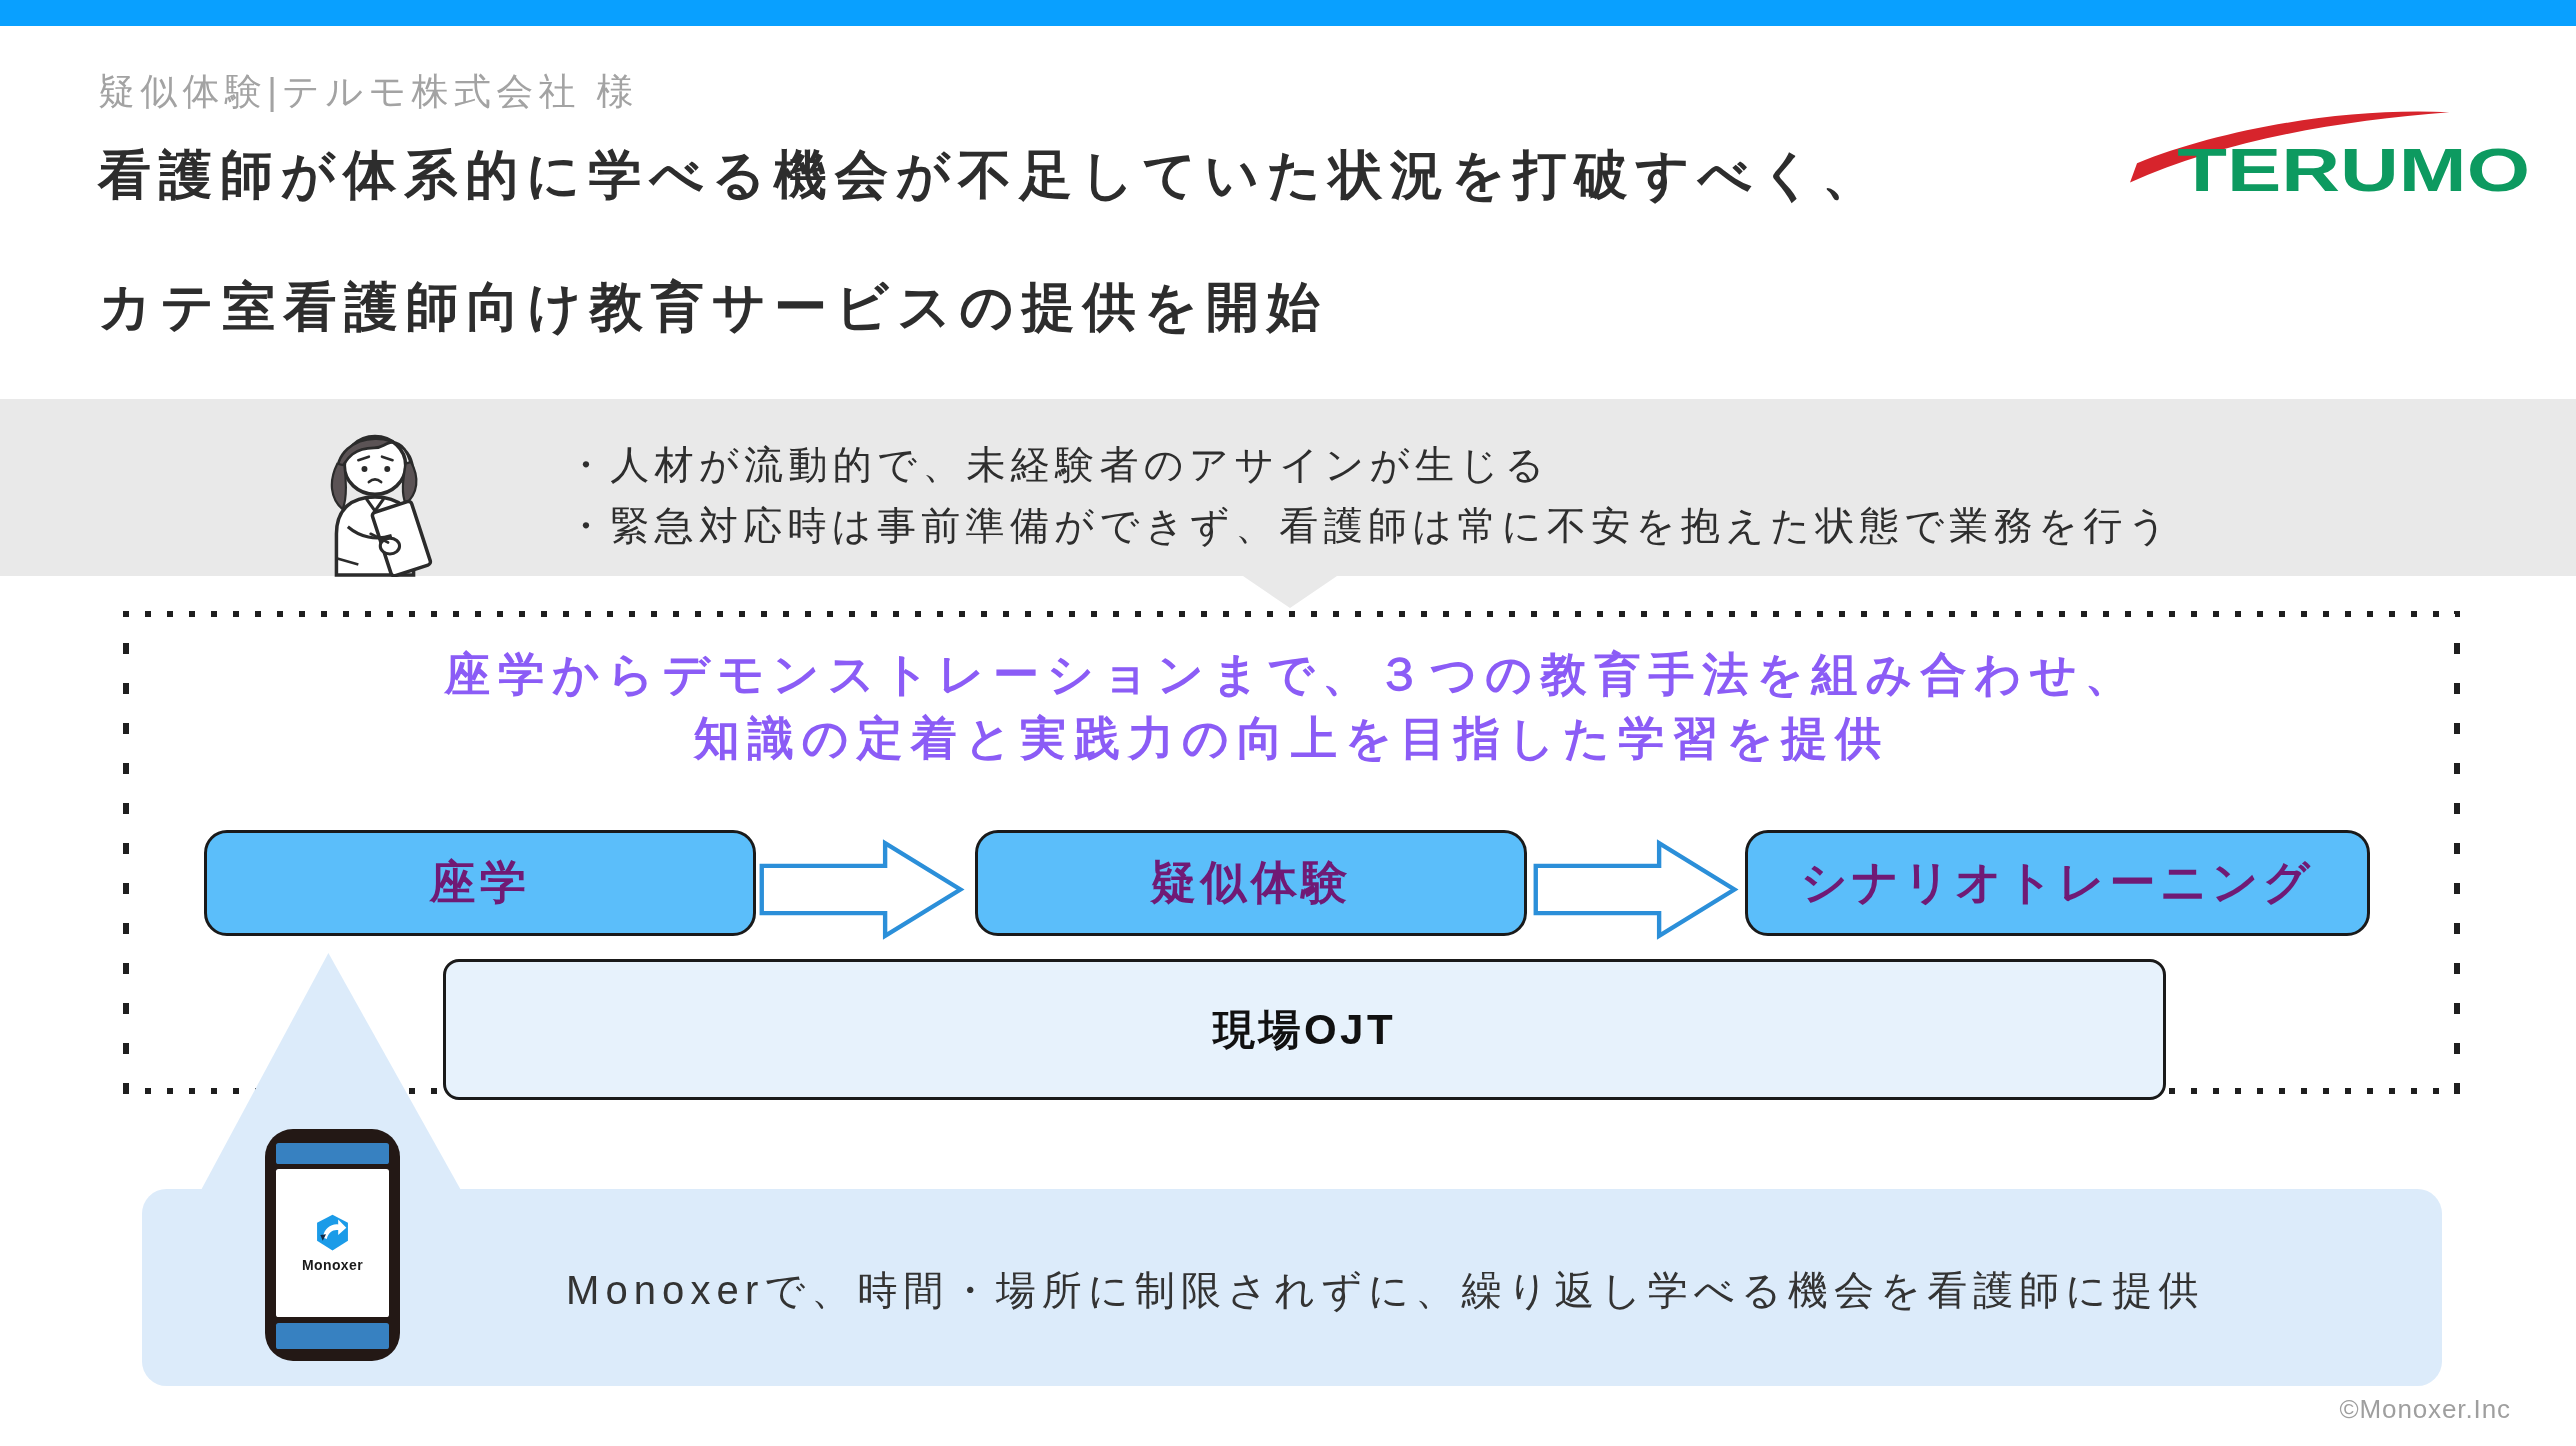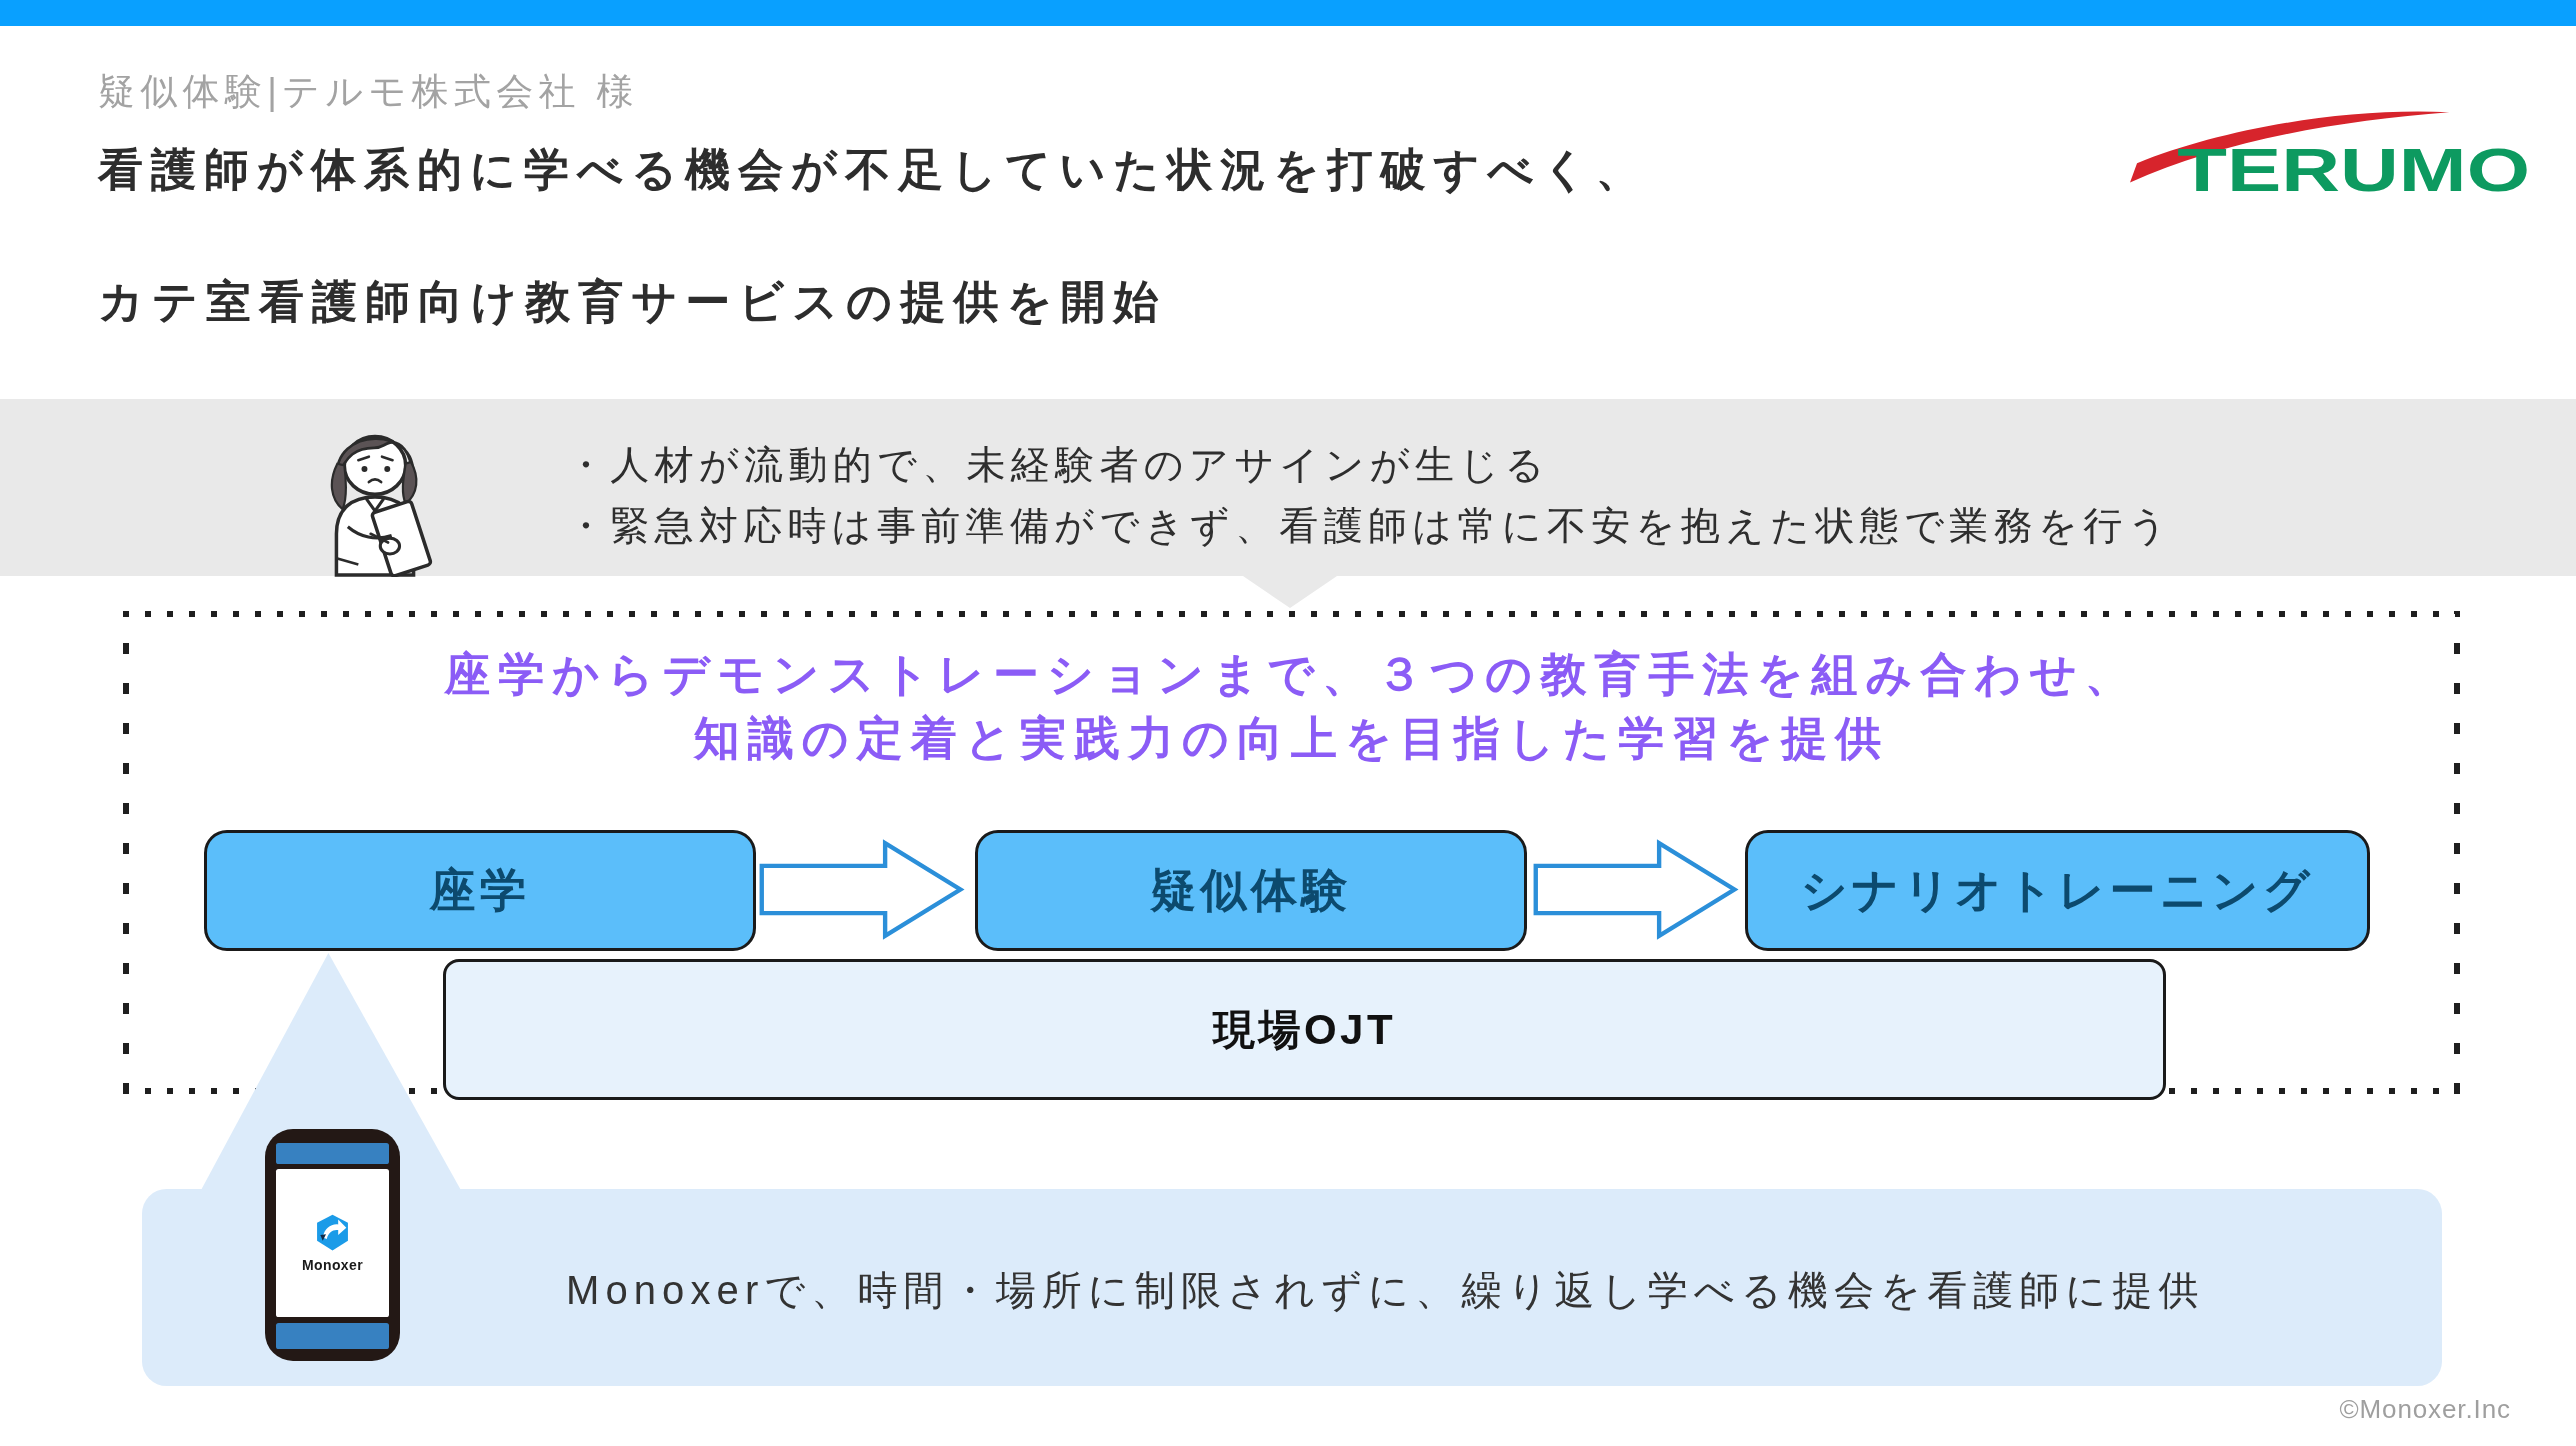--- a/index.html
+++ b/index.html
@@ -1,41 +1,41 @@
 <!DOCTYPE html>
 <html style="font-size:14px"><head>
 <meta charset="utf-8">
 <style>
   html,body{margin:0;padding:0;background:#ffffff;}
   body{font-family:"Liberation Sans","DejaVu Sans",sans-serif;}
   .slide{position:relative;width:2576px;height:1447px;background:#ffffff;overflow:hidden;}
   .abs{position:absolute;}
   .topbar{left:0;top:0;width:2576px;height:25.5px;background:#09A0FF;}
   .eyebrow{left:98px;top:67px;font-size:37px;letter-spacing:5.3px;color:#A3A3A3;font-weight:400;white-space:nowrap;}
-  .title{left:98px;font-size:45px;font-weight:700;color:#2D2D2D;letter-spacing:8px;white-space:nowrap;text-align:right;}
+  .title{left:98px;font-size:53px;font-weight:700;color:#2D2D2D;letter-spacing:8px;white-space:nowrap;text-align:right;}
   .title.l1{top:140px;}
   .title.l2{top:272px;}
   .logo{left:2123px;top:105px;width:421px;height:97px;}
   .band{left:0;top:399px;width:2576px;height:177px;background:#E9E9E9;}
   .bullets{left:566px;top:434px;font-size:39px;letter-spacing:5.3px;line-height:61px;color:#2E2E2E;white-space:nowrap;}
   .pointer{left:1243px;top:576px;width:0;height:0;border-left:47px solid transparent;border-right:47px solid transparent;border-top:32px solid #E9E9E9;}
   .dotted-box{left:123px;top:611px;width:2337px;height:483px;
     background-image:
       repeating-linear-gradient(90deg,#1f1f1f 0 6.1px,transparent 6.1px 22px),
       repeating-linear-gradient(90deg,#1f1f1f 0 6.1px,transparent 6.1px 22px),
       repeating-linear-gradient(0deg,#1f1f1f 0 11.4px,transparent 11.4px 40px),
       repeating-linear-gradient(0deg,#1f1f1f 0 11.4px,transparent 11.4px 40px);
     background-position:0 0,0 100%,0 0,100% 0;
     background-size:100% 6.1px,100% 6.1px,6.1px 100%,6.1px 100%;
     background-repeat:no-repeat;}
   .sol-head{left:123px;width:2337px;text-align:center;font-size:46px;font-weight:700;color:#8b5cf6;letter-spacing:8px;white-space:nowrap;}
   .sol-head.l1{top:644px;}
   .sol-head.l2{top:708px;}
-  .step{top:830px;height:121px;background:#5BBEFA;border:3.5px solid #1A1A1A;border-radius:23px;box-sizing:border-box;
-    display:flex;align-items:center;justify-content:center;font-size:46px;font-weight:700;color:#0c4a6e;letter-spacing:4.4px;white-space:nowrap;}
+  .step{top:830px;height:106px;background:#5BBEFA;border:3.5px solid #1A1A1A;border-radius:23px;box-sizing:border-box;
+    display:flex;align-items:center;justify-content:center;font-size:46px;font-weight:700;color:#701a75;letter-spacing:4.4px;white-space:nowrap;}
   .arrow{top:837px;width:209px;height:105px;}
   .ojt{left:443px;top:959px;width:1723px;height:141px;background:#E7F2FC;border:3.5px solid #1A1A1A;border-radius:16px;box-sizing:border-box;
     display:flex;align-items:center;justify-content:center;font-size:42px;font-weight:700;color:#111;letter-spacing:3.5px;}
   .beam{left:200px;top:953px;width:262px;height:239px;background:#DCEBFA;clip-path:polygon(49% 0%,100% 100%,0% 100%);z-index:3;}
   .panel{left:142px;top:1189px;width:2300px;height:197px;background:#DCEBFA;border-radius:24.6px;z-index:2;}
   .phone{left:265px;top:1129px;width:135px;height:232px;background:#231815;border-radius:28px;z-index:4;}
   .phone .strip{position:absolute;left:11.4px;right:11.4px;background:#3781C1;border-radius:2.6px;}
   .phone .strip.top{top:14px;height:21px;}
   .phone .strip.bottom{bottom:12.3px;height:26px;}
   .phone .screen{position:absolute;left:11.4px;right:11.4px;top:40px;bottom:44px;background:#ffffff;border-radius:2.6px;

